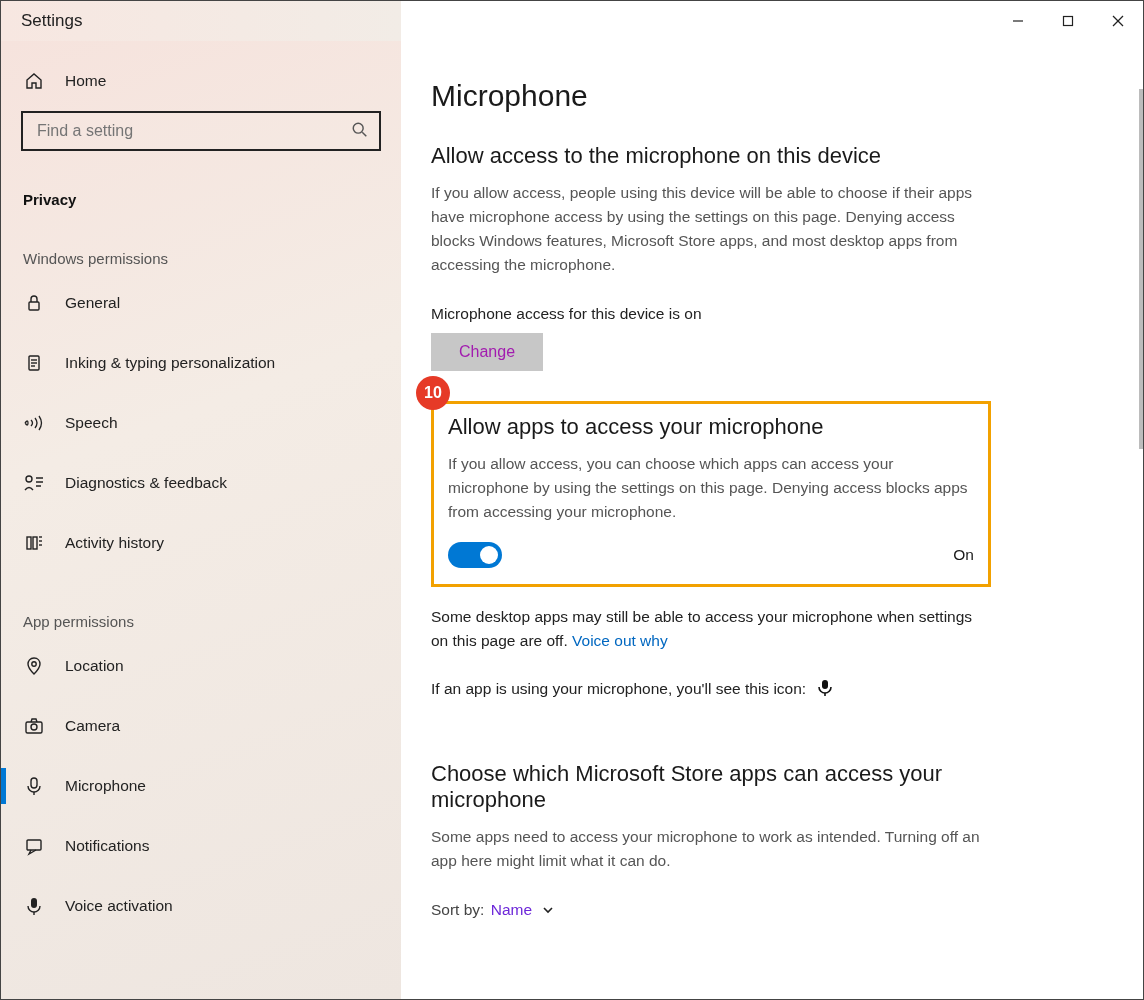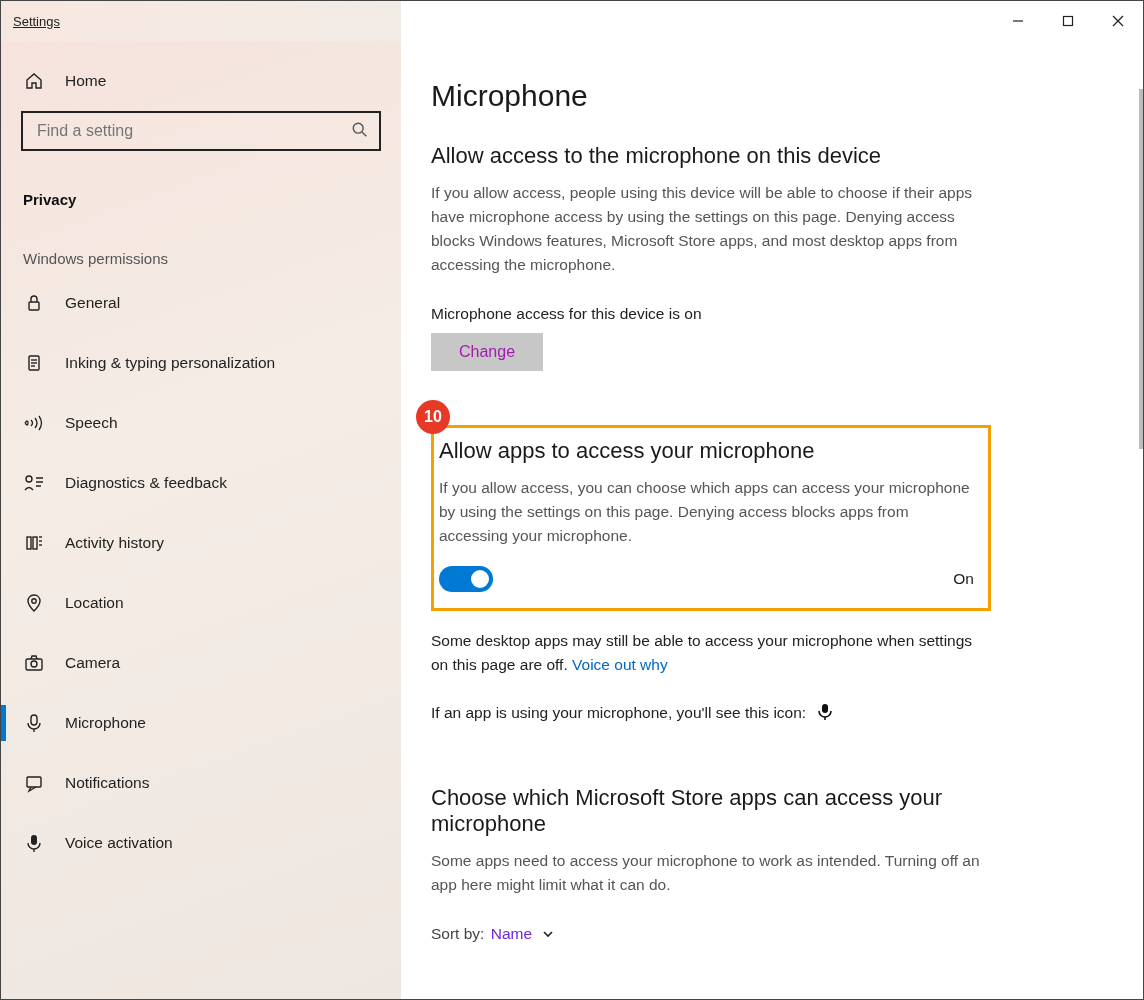--- a/index.html
+++ b/index.html
@@ -16,24 +16,23 @@
   }
   
   .titlebar {
     height: 40px;
     display: flex;
     align-items: center;
     justify-content: space-between;
     background: linear-gradient(to right, #f7e7e1 0, #f2ece6 400px, #ffffff 400px);
   }
   .titlebar .title {
-    padding-left: 12px;
-    font-size: 13px;
+    padding-left: 20px;
+    font-size: 17px;
     color: #222;
-    text-decoration: underline;
   }
   .win-controls { display: flex; }
   .win-btn {
     width: 50px; height: 40px;
     display: flex; align-items: center; justify-content: center;
     font-family: inherit;
     color: #222;
   }
   .win-btn svg { stroke: #222; }
   
@@ -125,22 +124,22 @@
     background: #c7c7c7;
     border: none;
     font-size: 16px;
     padding: 10px 28px;
     color: #a21caf;
     font-family: inherit;
   }
   
   .highlight-box {
     border: 3px solid #f2a100;
-    padding: 10px 14px 16px 5px;
-    margin-top: 54px;
+    padding: 10px 14px 16px 14px;
+    margin-top: 30px;
     position: relative;
     max-width: 560px;
   }
   .badge {
     position: absolute;
     left: -18px; top: -28px;
     width: 34px; height: 34px;
     background: #e63a27;
     color: #fff;
     border-radius: 50%;
@@ -286,20 +285,21 @@
             <rect x="3" y="4" width="4" height="12"></rect>
             <rect x="9" y="4" width="4" height="12"></rect>
             <line x1="15" y1="4" x2="18" y2="4"></line>
             <line x1="15" y1="8" x2="18" y2="8"></line>
             <line x1="15" y1="12" x2="18" y2="12"></line>
           </svg>
       </span>
       <span>Activity history</span>
     </div>
 
+    <div class="group-label">App permissions</div>
 
     <div class="nav-item">
       <span class="nav-icon">
         <svg width="20" height="20" viewBox="0 0 20 20" fill="none" stroke="#222" stroke-width="1.4">
             <path d="M10 2 C14 2 16 5 16 8 C16 12 10 18 10 18 C10 18 4 12 4 8 C4 5 6 2 10 2 Z"></path>
             <circle cx="10" cy="8" r="2.2"></circle>
           </svg>
       </span>
       <span>Location</span>
     </div>

